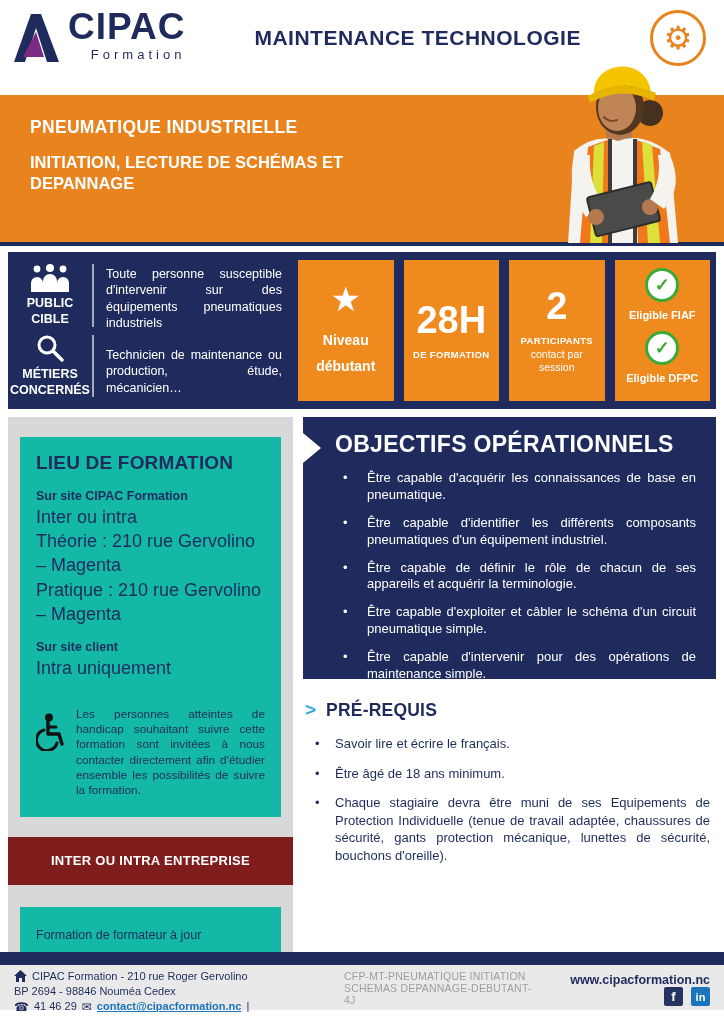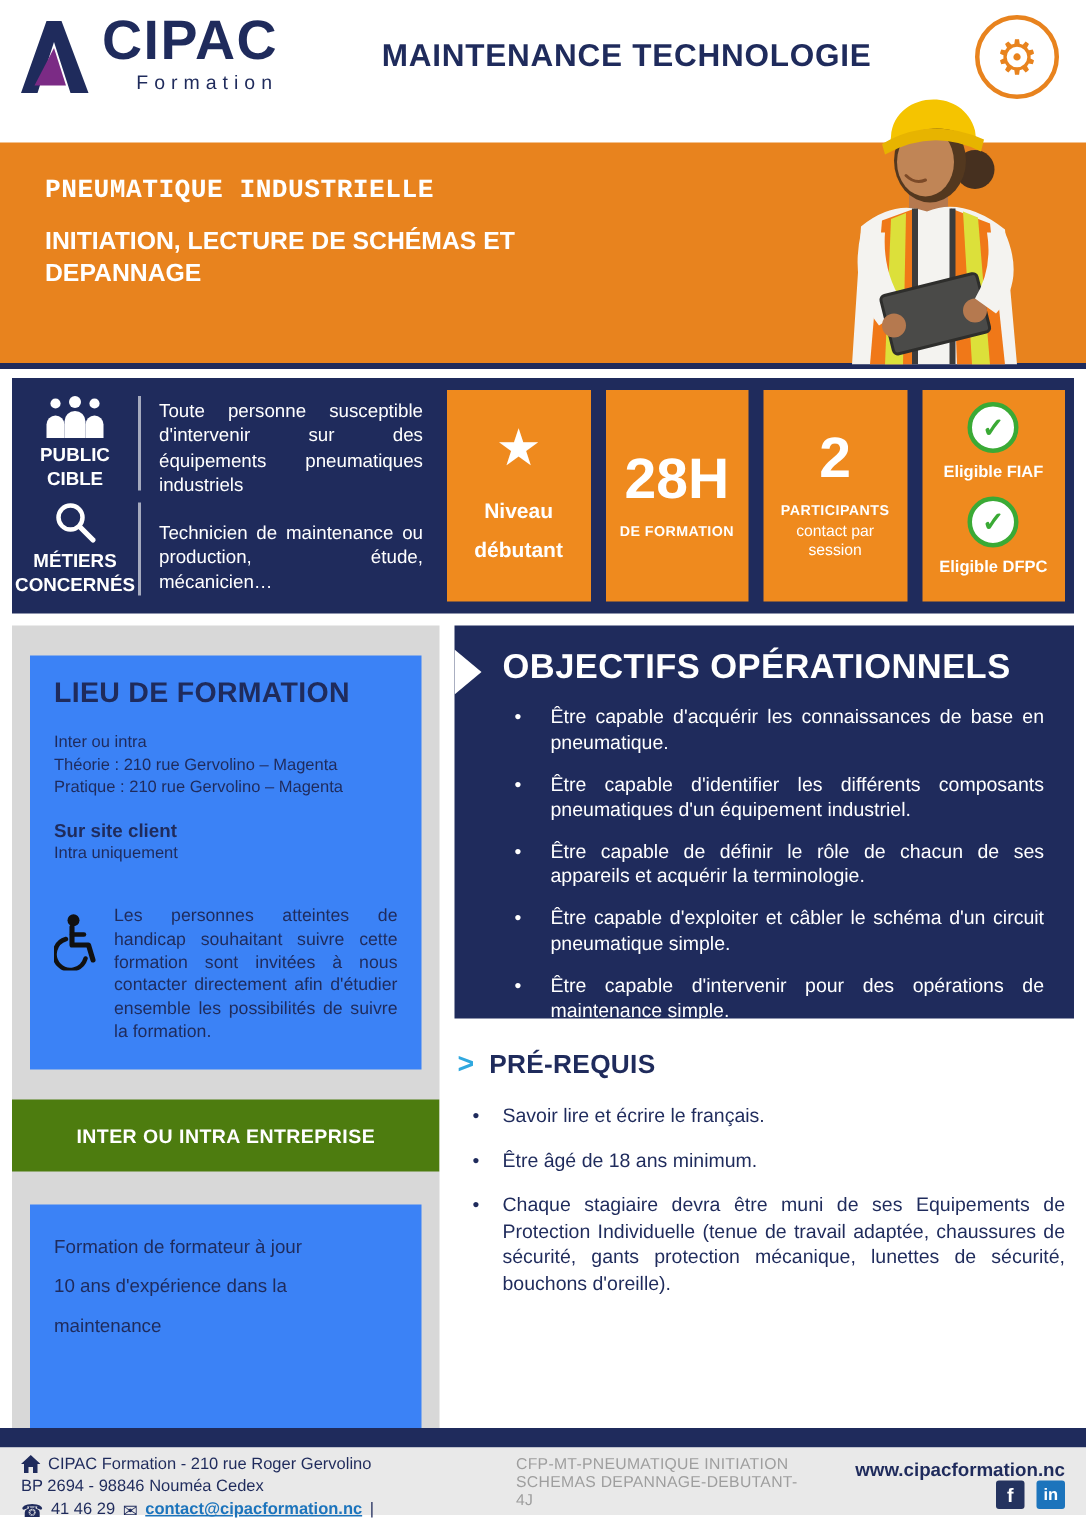--- a/index.html
+++ b/index.html
@@ -13,21 +13,21 @@
   .logo-mark { width:52px; height:50px; margin-top:4px; }
   .logo-textblock { margin-left:2px; }
   .logo-brand { font-size:37px; font-weight:bold; color:#1F2B5C; letter-spacing:1px; line-height:1; }
   .logo-sub { font-size:13px; letter-spacing:4px; color:#1F2B5C; text-align:right; margin-top:2px; }
   .header-title { flex:1; text-align:center; font-size:21px; font-weight:bold; color:#1F2B5C; margin-top:18px; letter-spacing:0.5px; }
   .gear-badge { width:56px; height:56px; border:3px solid #E8831E; border-radius:50%; display:flex; align-items:center; justify-content:center; margin-top:2px; flex:0 0 auto; }
   .gear-glyph { font-size:32px; color:#E8831E; line-height:1; }
 
   
   .banner { position:relative; height:151px; background:#E8831E; border-bottom:4px solid #1F2B5C; padding:22px 0 0 30px; }
-  .banner-line1 { color:#fff; font-weight:bold; font-size:17.5px; letter-spacing:0.3px;font-family:Liberation Mono, monospace; }
+  .banner-line1 { color:#fff; font-weight:bold; font-size:17.5px; letter-spacing:0.3px; }
   .banner-line2 { color:#fff; font-weight:bold; font-size:16.5px; width:350px; margin-top:14px; line-height:1.25; }
   .banner-photo { position:absolute; right:14px; bottom:-1px; width:172px; height:192px; }
 
   
   .band { margin:6px 8px 0 8px; height:157px; background:#1F2B5C; display:flex; }
   .band-left { width:288px; display:flex; flex-direction:column; padding:8px 0; }
   .band-row { flex:1; display:flex; align-items:center; }
   .band-iconcol { width:84px; display:flex; flex-direction:column; align-items:center; justify-content:center; gap:4px; }
   .band-label { color:#fff; font-weight:bold; font-size:12.5px; text-align:center; line-height:1.25; white-space:pre-line; }
   .band-div { width:2px; background:rgba(255,255,255,0.6); align-self:stretch; margin:4px 0; }
@@ -39,30 +39,30 @@
   .obox-sm { font-weight:bold; font-size:14px; line-height:1.8; }
   .obox-big { font-size:38px; font-weight:bold; line-height:1; margin-bottom:10px; }
   .obox-cap { font-size:9.5px; font-weight:bold; letter-spacing:0.3px; }
   .obox-sub { font-size:10.5px; margin-top:2px; line-height:1.2; }
   .check-circle { width:34px; height:34px; background:#fff; border:3px solid #3AAA35; border-radius:50%; color:#3AAA35; font-size:18px; font-weight:bold; display:flex; align-items:center; justify-content:center; }
   .elig-label { font-size:11px; font-weight:bold; margin:7px 0 10px 0; }
 
   
   .main { display:flex; margin-top:8px; height:535px; }
   .left-col { width:285px; margin-left:8px; background:#D8D8D8; height:535px; overflow:hidden; }
-  .card { background:#3b82f6; margin:0 12px; padding:15px 16px 18px 16px; }
+  .card { background:#14b8a6; margin:0 12px; padding:15px 16px 18px 16px; }
   .card1 { margin-top:20px; }
   .card-h { font-size:19px; font-weight:bold; color:#1F2B5C; margin-bottom:14px; letter-spacing:0.2px; }
-  .lieu-line { font-size:11px; color:#1F2B5C; line-height:1.35; }
+  .lieu-line { font-size:18px; color:#1F2B5C; line-height:1.35; }
   .lieu-strong { font-weight:bold; font-size:12.5px; color:#1F2B5C; line-height:1.35; }
   .lieu-gap { height:13px; }
   .handicap { display:flex; gap:10px; margin-top:26px; }
   .handicap svg { flex:0 0 30px; margin-top:6px; }
   .handicap-text { font-size:11.8px; color:#1F2B5C; text-align:justify; line-height:1.3; }
-  .purple-banner { margin-top:20px; height:48px; background:#4d7c0f; color:#fff; font-weight:bold; font-size:13px; display:flex; align-items:center; justify-content:center; letter-spacing:0.3px; }
+  .purple-banner { margin-top:20px; height:48px; background:#7f1d1d; color:#fff; font-weight:bold; font-size:13px; display:flex; align-items:center; justify-content:center; letter-spacing:0.3px; }
   .card2 { margin-top:22px; min-height:182px; }
   .profil-line { font-size:12.5px; color:#1F2B5C; line-height:2.1; }
 
   .right-col { flex:1; margin:0 8px 0 10px; }
   .objectives { position:relative; background:#1F2B5C; height:262px; overflow:hidden; padding:14px 20px 0 32px; }
   .obj-arrow { position:absolute; left:0; top:16px; width:0; height:0; border-top:15px solid transparent; border-bottom:15px solid transparent; border-left:18px solid #fff; }
   .obj-h { color:#fff; font-size:23px; font-weight:bold; letter-spacing:0.3px; margin-bottom:12px; }
   .obj-list { list-style:none; }
   .obj-list li { position:relative; color:#fff; font-size:13px; line-height:1.3; text-align:justify; padding-left:32px; margin-bottom:11px; }
   .obj-list li::before { content:"•"; position:absolute; left:8px; color:#fff; }
@@ -206,20 +206,21 @@
         <div class="elig-label">Eligible DFPC</div>
       </div>
     </div>
   </div>
 
   <div class="main">
 
     <div class="left-col">
       <div class="card card1">
         <div class="card-h">LIEU DE FORMATION</div>
+        <div class="lieu-strong">Sur site CIPAC Formation</div>
         <div class="lieu-line">Inter ou intra</div>
         <div class="lieu-line">Théorie : 210 rue Gervolino – Magenta</div>
         <div class="lieu-line">Pratique : 210 rue Gervolino – Magenta</div>
         <div class="lieu-gap"></div>
         <div class="lieu-strong">Sur site client</div>
         <div class="lieu-line">Intra uniquement</div>
         <div class="handicap">
           <svg width="30" height="38" viewBox="0 0 30 38">
             <circle cx="13" cy="4.5" r="4" fill="#111"></circle>
             <path d="M12 9 L12 21 L23 21 L26 31" stroke="#111" stroke-width="3.4" fill="none" stroke-linecap="round" stroke-linejoin="round"></path>

